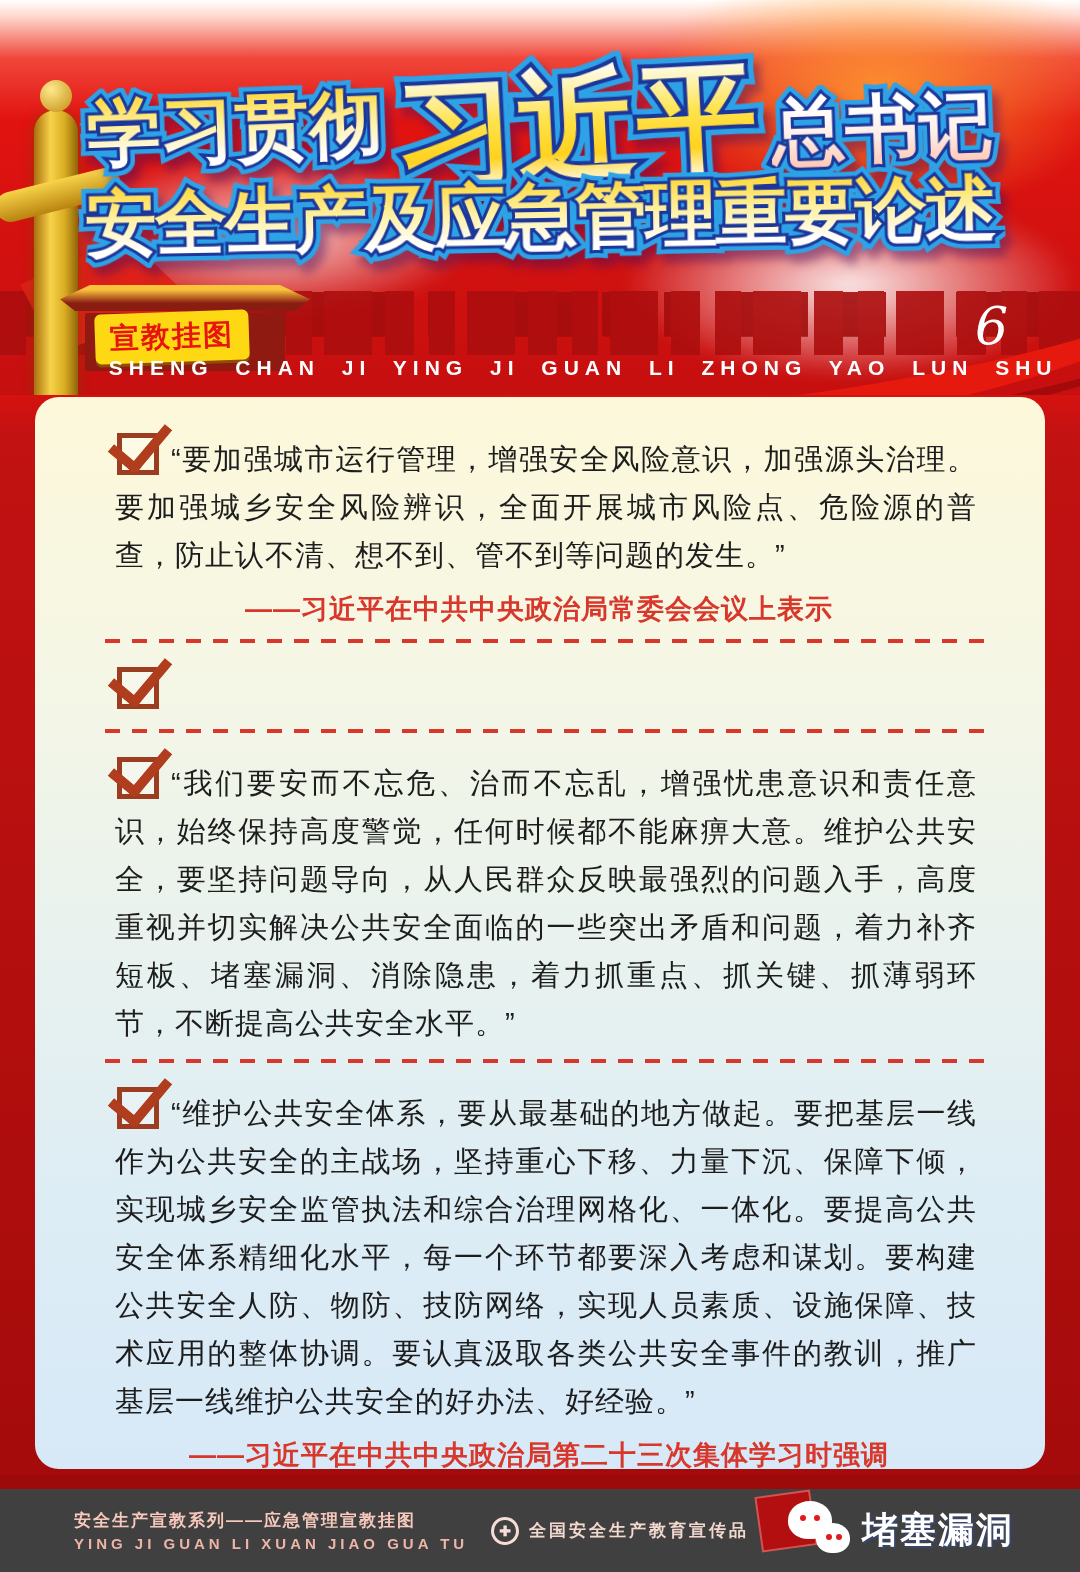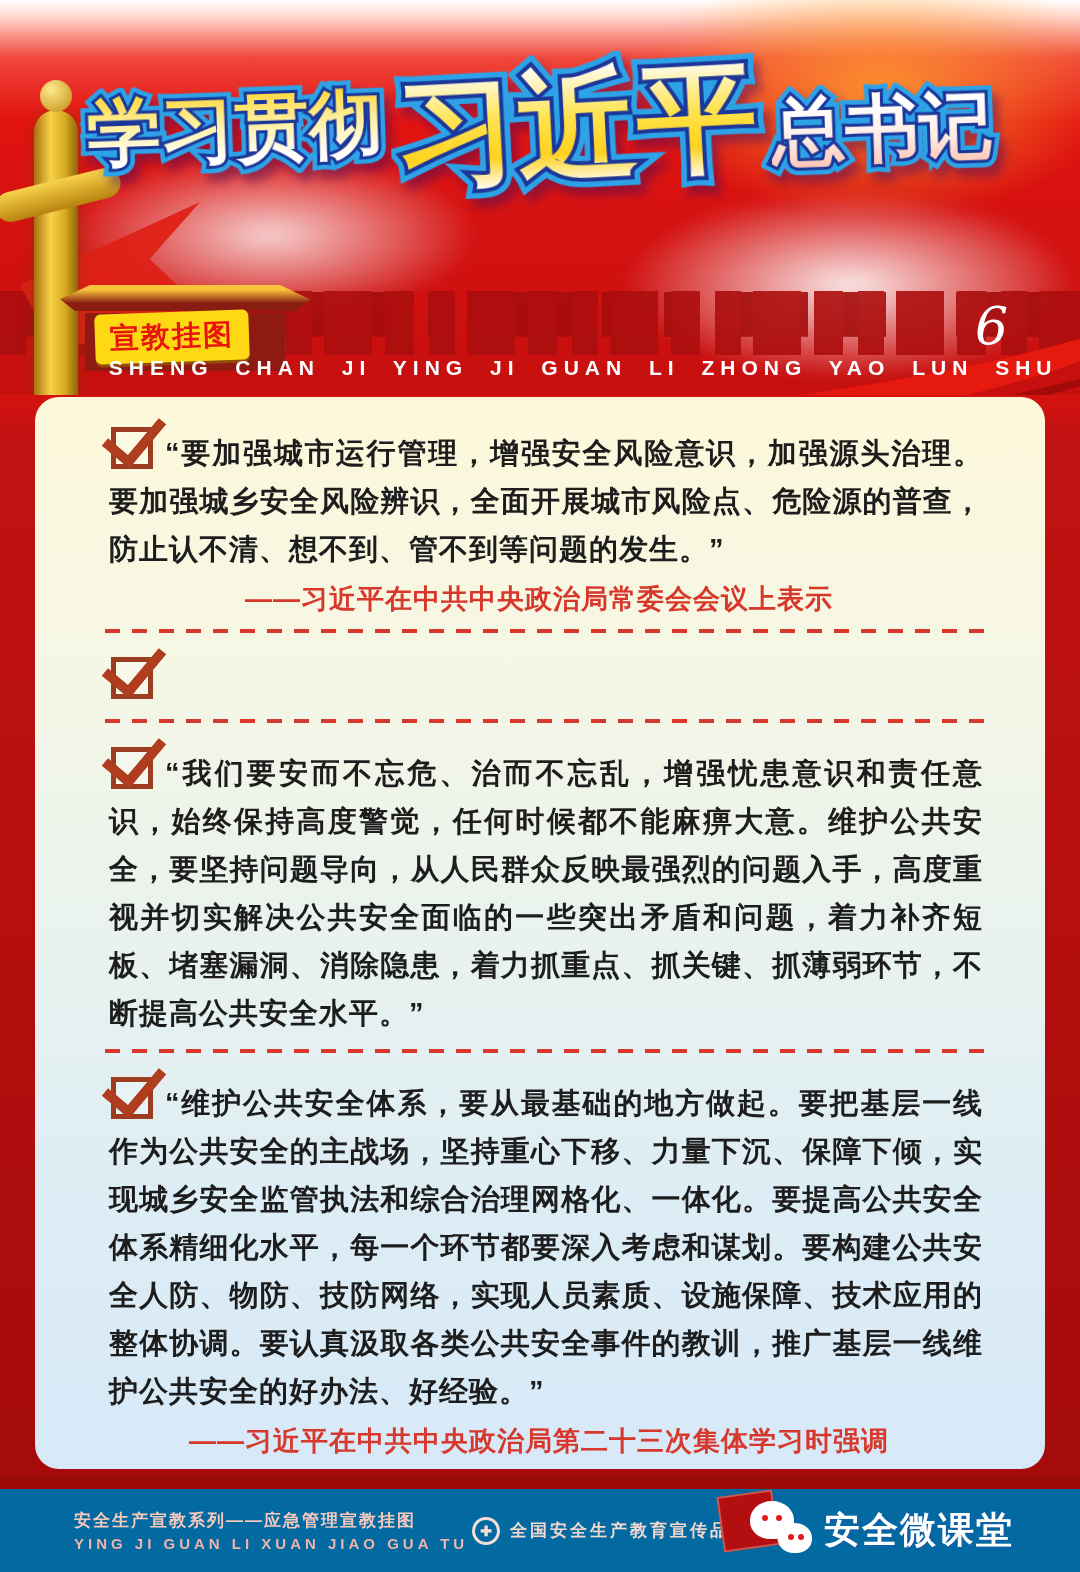--- a/index.html
+++ b/index.html
@@ -70,33 +70,33 @@
   .py1{top:302px;}  .py2{top:340px;margin-top:16px;}
   .pgnum{position:absolute;right:72px;top:296px;z-index:6;color:#fff;
     font-family:"DejaVu Serif",serif;font-style:italic;font-size:52px;}
 
   
   main.bd{position:relative;height:1080px;padding:2px 35px 0;box-sizing:border-box;
     background:linear-gradient(180deg,#d5120f 0,#c21212 40px,#b30e0e 55%,#a50b0b 100%);}
   .panel{height:1072px;border-radius:24px;box-sizing:border-box;overflow:hidden;
     padding:24px 56px 14px 68px;
     background:linear-gradient(180deg,#fdf8da 0%,#f4f6e6 28%,#e9f2ee 50%,#ddedf5 75%,#d7e9f8 100%);}
-  .qtext{margin:6px;font-size:29px;line-height:48px;color:#1d1d1d;font-weight:700;letter-spacing:1px;text-align:justify;}
+  .qtext{margin:12px;font-size:29px;line-height:48px;color:#1d1d1d;font-weight:400;letter-spacing:1px;text-align:justify;}
   .check{position:relative;display:inline-block;width:32px;height:32px;border:5px solid #9c3d22;
     margin:0 12px 0 2px;vertical-align:-6px;background:rgba(255,255,255,.25);}
   .check::after{content:"";position:absolute;left:0px;top:-26px;width:26px;height:48px;
     border-right:10px solid #b13d1f;border-bottom:10px solid #b13d1f;transform:rotate(40deg);
     border-bottom-right-radius:5px;}
   .attr{margin:8px 14px 6px 0;text-align:center;font-size:27px;font-weight:700;color:#d8372b;letter-spacing:1px;}
   .sep{height:4px;margin:12px 2px 24px;
     background:repeating-linear-gradient(90deg,#d8372b 0 15px,transparent 15px 27px);}
   .quote.q2 .qtext,.quote.q3 .qtext,.quote.q4 .qtext{margin-top:2px;}
 
   
-  footer.ft{position:relative;height:97px;background:#0369a1;}
+  footer.ft{position:relative;height:97px;background:#404040;}
   .ft-strip{height:14px;background:#9d0a0a;}
   .ft-bar{height:83px;display:flex;align-items:center;justify-content:space-between;padding:0 66px 0 74px;box-sizing:border-box;}
   .ft-left .l1{font-size:17px;font-weight:700;color:#f7c9bd;letter-spacing:2px;}
   .ft-left .l2{font-size:15px;font-weight:700;color:#efb4a8;letter-spacing:4px;margin-top:3px;}
   .ft-center{display:flex;align-items:center;gap:10px;}
   .cnlogo{width:28px;height:28px;border:3px solid #f6ddd6;border-radius:50%;position:relative;box-sizing:border-box;}
   .cnlogo::before{content:"✚";position:absolute;left:50%;top:50%;transform:translate(-50%,-52%);
     color:#f6ddd6;font-size:14px;font-weight:700;}
   .ft-center .lbl{font-size:17px;font-weight:700;color:#f2d8ce;letter-spacing:3px;}
   .ft-right{display:flex;align-items:center;gap:12px;}
@@ -146,20 +146,27 @@
         <span class="l l2">习近平</span>
         <span class="l3">习近平</span>
       </span>
       <span class="wd small suffix">
         <span class="l l1">总书记</span>
         <span class="l l2">总书记</span>
         <span class="l3">总书记</span>
       </span>
     </div>
 
+    <div class="t2">
+      <span class="wd line2">
+        <span class="l l1">安全生产及应急管理重要论述</span>
+        <span class="l l2">安全生产及应急管理重要论述</span>
+        <span class="l3">安全生产及应急管理重要论述</span>
+      </span>
+    </div>
 
     <div class="badge">宣教挂图</div>
     <div class="pinyin py2">SHENG CHAN JI YING JI GUAN LI ZHONG YAO LUN SHU</div>
     <div class="pgnum">6</div>
   </header>
 
   <main class="bd">
     <section class="panel">
 
       <div class="quote q1">
@@ -196,18 +203,18 @@
       <div class="ft-center">
         <span class="cnlogo"></span>
         <span class="lbl">全国安全生产教育宣传品</span>
       </div>
       <div class="ft-right">
         <div class="bubbles">
           <div class="seal"></div>
           <div class="bub b1"></div>
           <div class="bub b2"></div>
         </div>
-        <span class="brand">安全微课堂</span>
+        <span class="brand">堵塞漏洞</span>
       </div>
     </div>
   </footer>
 
 </div>
 
 </body></html>

